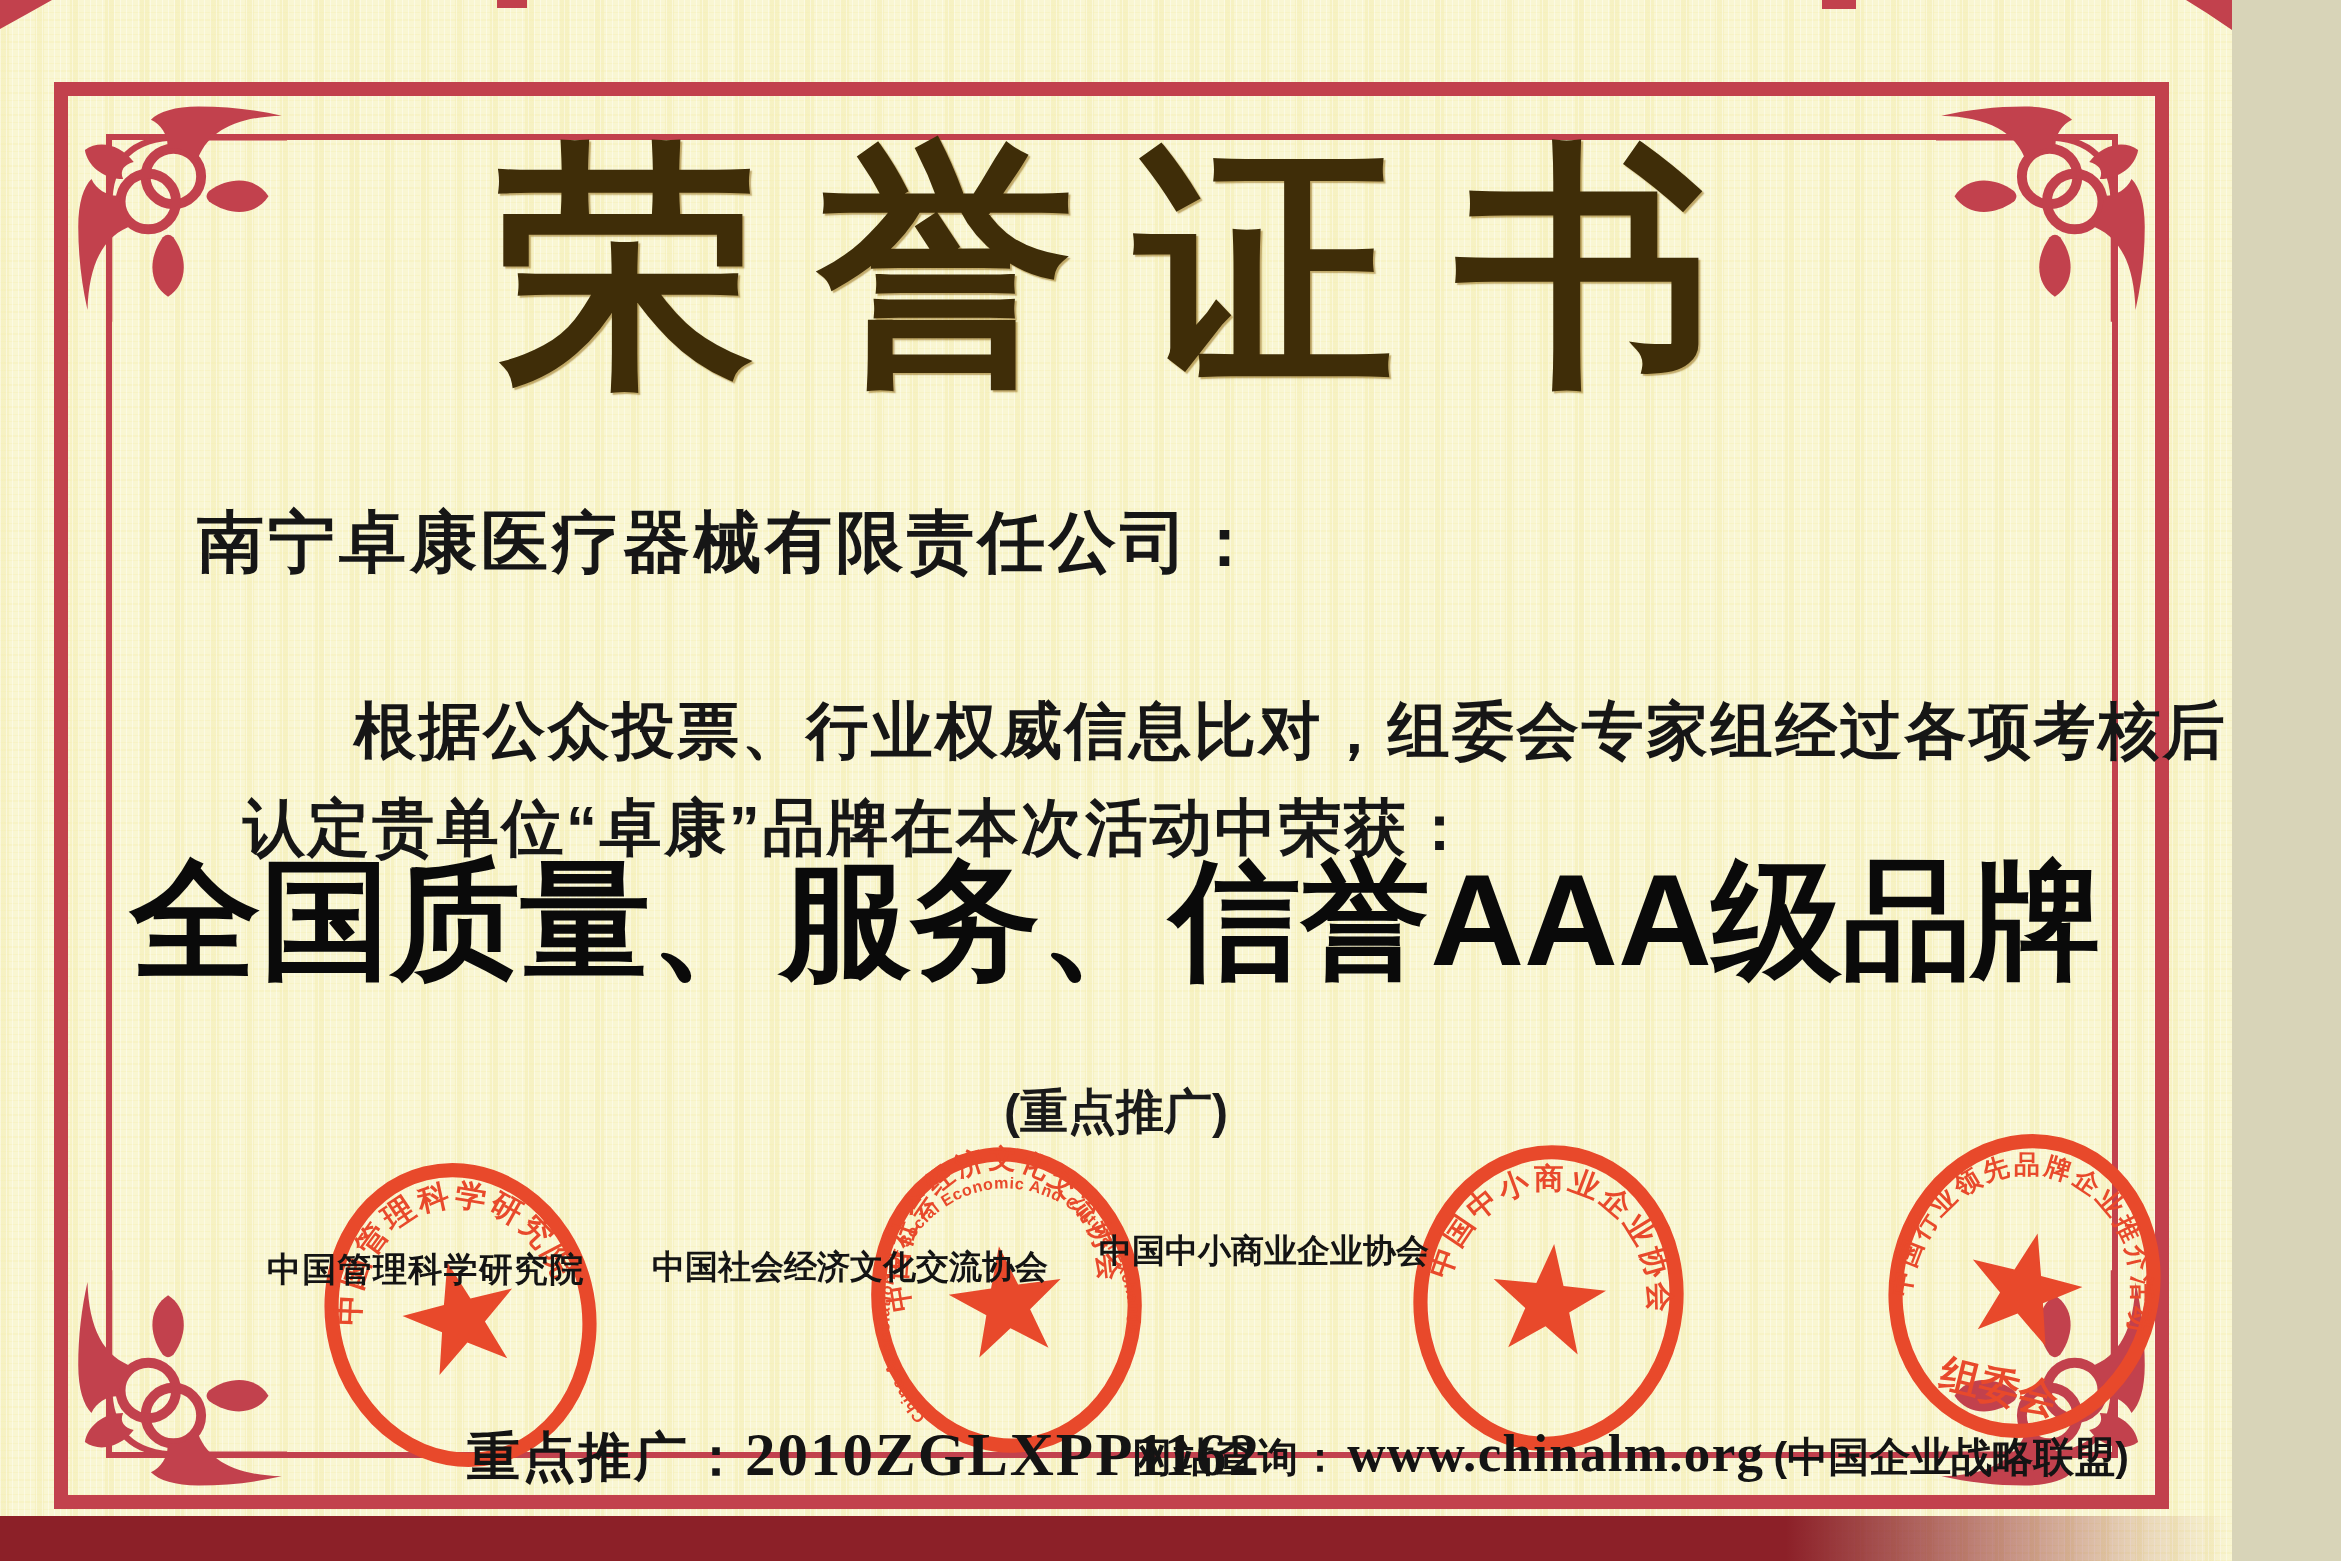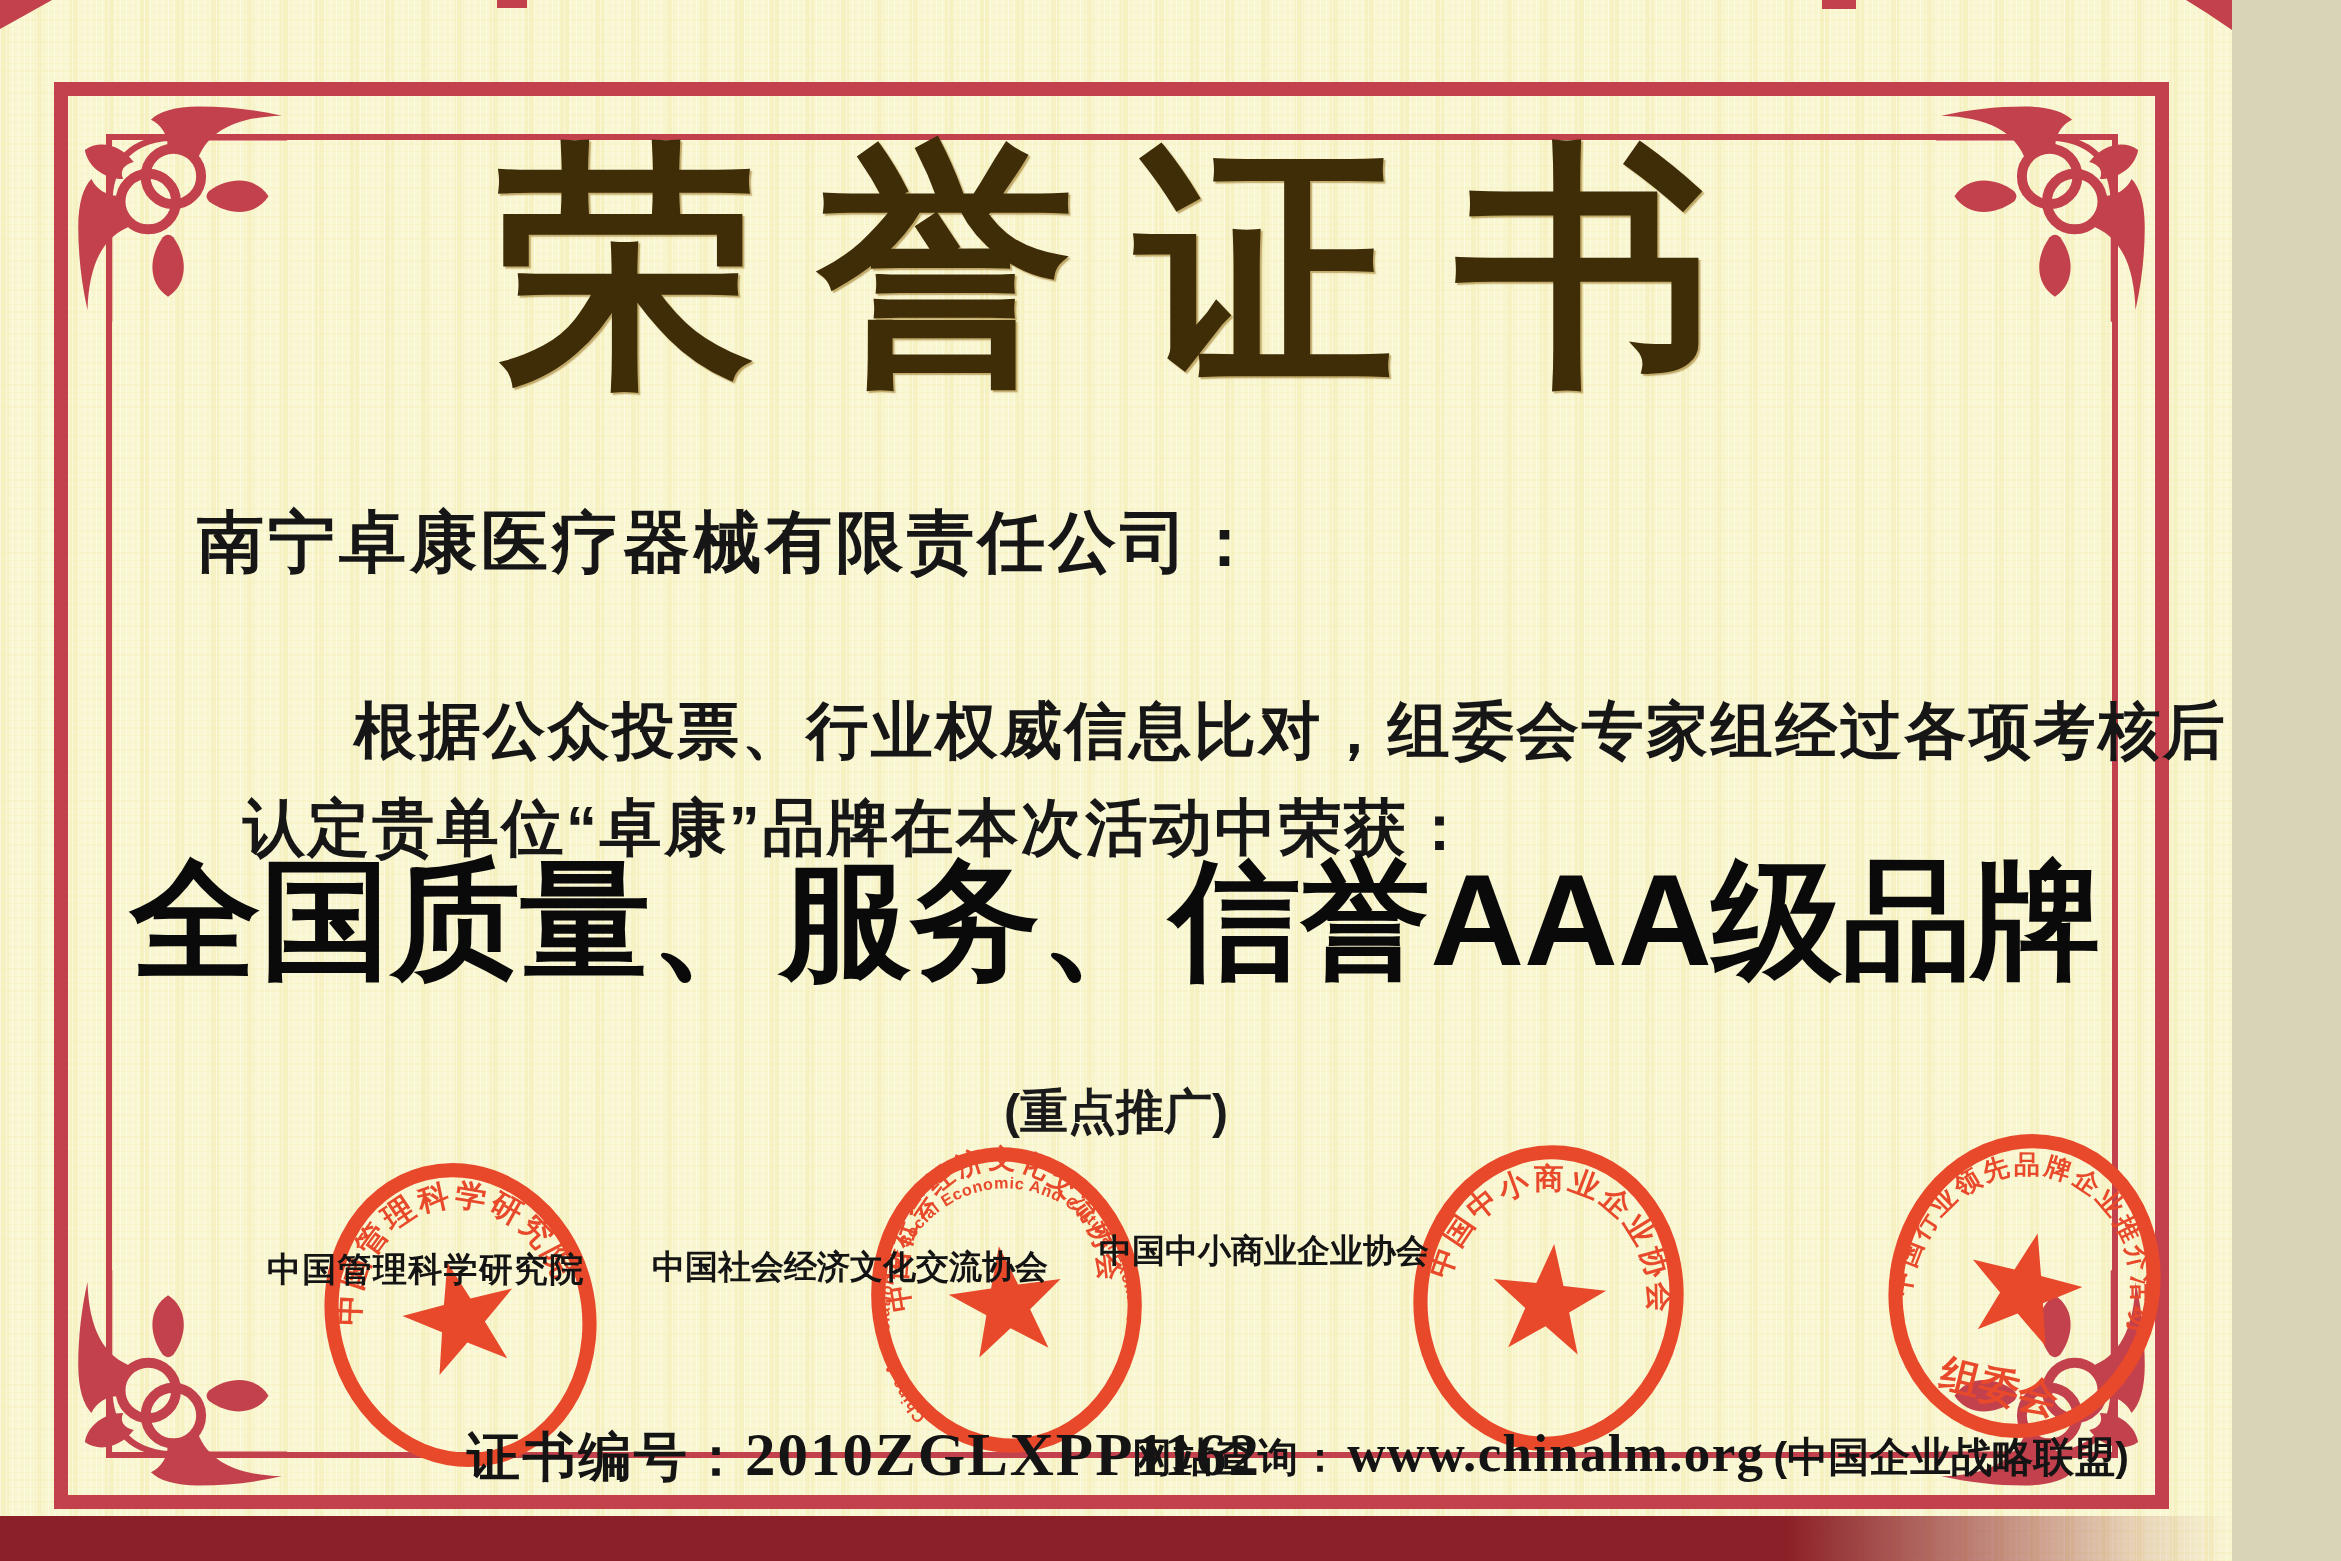--- a/index.html
+++ b/index.html
@@ -208,21 +208,21 @@
     <text class="centertext" x="230" y="432" text-anchor="middle" font-size="62">组委会</text>
     <polygon class="star" points="230,166 251.2,228.9 317.5,229.6 264.2,269.1 284.1,332.4 230,294 175.9,332.4 195.8,269.1 142.5,229.6 208.8,228.9"></polygon>
   </svg>
 
   <div class="issuer-label l1">中国管理科学研究院</div>
   <div class="issuer-label l2">中国社会经济文化交流协会</div>
   <div class="issuer-label l3">中国中小商业企业协会</div>
 
 
   <div class="cert-line">
-    <span class="lbl">证书编号：</span>
+    <span class="lbl">重点推广：</span>
     <span class="num">2010ZGLXPP1162</span>
   </div>
 
   <div class="site-line">
     <span class="lbl">网站查询：</span>
     <span class="url">www.chinalm.org</span>
     <span class="note">(中国企业战略联盟)</span>
   </div>
 
 </div>

